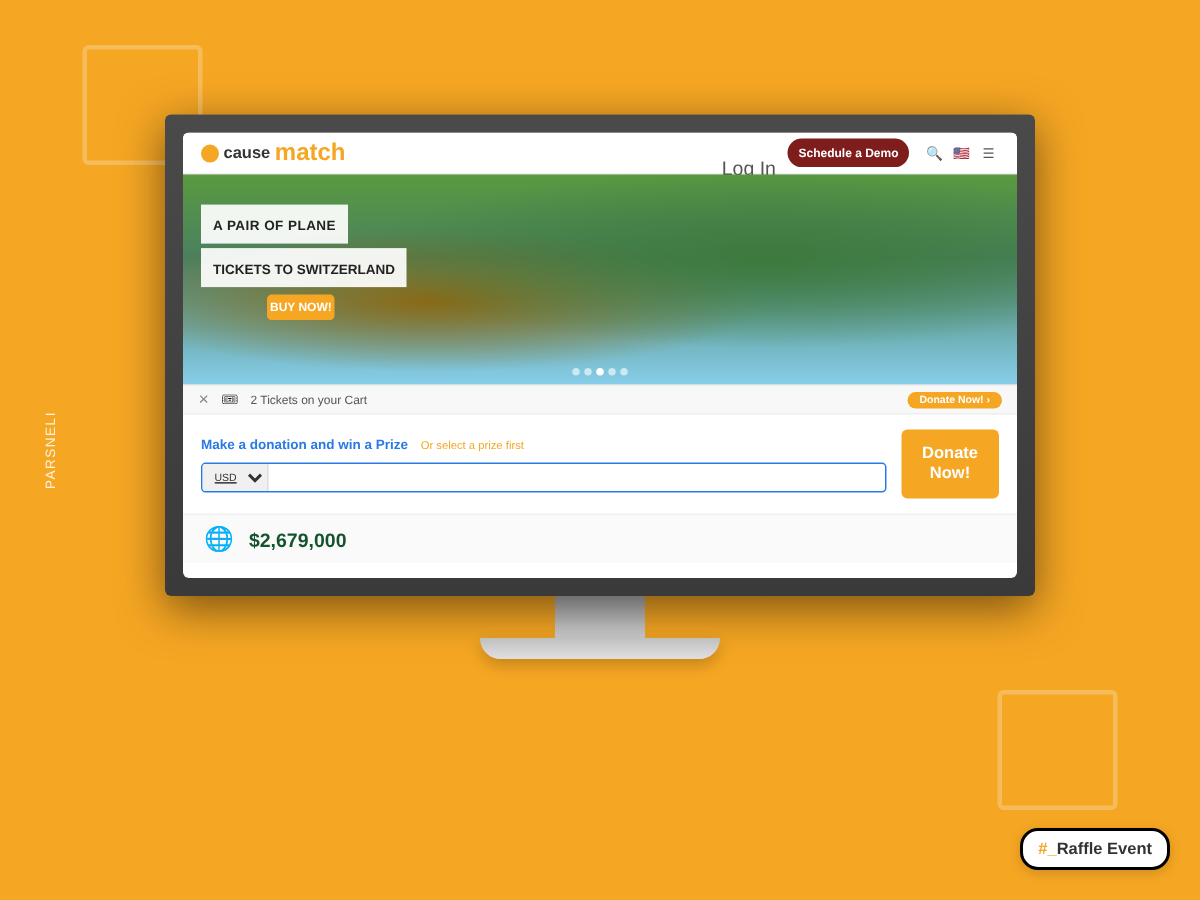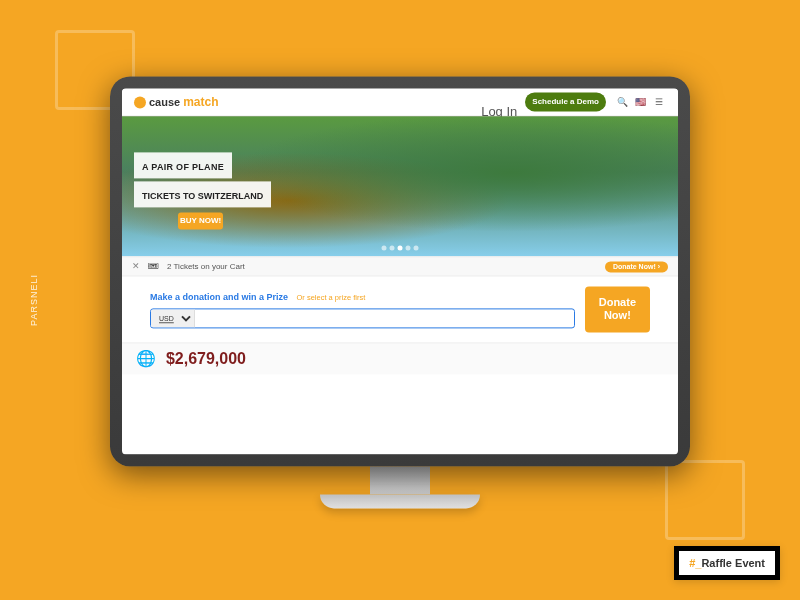--- a/index.html
+++ b/index.html
@@ -31,23 +31,23 @@
       left: 50%;
       top: 50%;
       transform: translate(-50%, -52%);
       width: 580px;
       height: 430px;
     }
 
     
     .monitor-bezel {
       width: 580px;
-      height: 390px;
+      height: 321px;
       background: linear-gradient(180deg, #4a4a4a 0%, #3a3a3a 100%);
-      border-radius: 20px;
+      border-radius: 4px;
       padding: 12px;
       box-shadow: 0 8px 30px rgba(0,0,0,0.5);
       position: relative;
     }
 
     .monitor-screen {
       width: 100%;
       height: 100%;
       background: #fff;
       border-radius: 4px;
@@ -108,35 +108,35 @@
       display: inline-block;
     }
 
     .logo-cause {
       color: #333;
       font-size: 11px;
     }
 
     .logo-match {
       color: #F5A623;
-      font-size: 12px;
+      font-size: 16px;
       font-weight: bold;
     }
 
     .nav-spacer { flex: 1; }
 
     .nav-login {
       font-size: 13px;
       color: #555;
       margin-right: 8px;
       margin-top: 20px;
     }
 
     .nav-schedule {
-      background: #4d7c0f;
+      background: #7f1d1d;
       color: #fff;
       font-size: 8px;
       padding: 5px 7px;
       border-radius: 12px;
       margin-right: 6px;
       font-weight: bold;
     }
 
     .nav-search-icon, .nav-flag, .nav-menu {
       width: 14px;
@@ -164,21 +164,21 @@
       inset: 0;
       background:
         radial-gradient(ellipse at 70% 40%, #3d7a3d 0%, transparent 50%),
         radial-gradient(ellipse at 30% 60%, #8B6914 0%, transparent 40%),
         linear-gradient(180deg, #5a9a40 0%, #4a8060 40%, #87CEEB 100%);
     }
 
     .hero-overlay {
       position: absolute;
       left: 12px;
-      top: 36px;
+      top: 20px;
       text-decoration: underline;
     }
 
     .hero-text-box {
       background: rgba(255,255,255,0.92);
       padding: 4px 8px;
       margin-bottom: 3px;
       display: inline-block;
     }
 
@@ -247,21 +247,21 @@
       background: #F5A623;
       color: #fff;
       font-size: 7px;
       padding: 2px 8px;
       border-radius: 10px;
       font-weight: bold;
     }
 
     
     .donation-section {
-      padding: 10px 28px;
+      padding: 10px 12px;
       display: flex;
       align-items: flex-start;
       gap: 10px;
       flex-shrink: 0;
       background: #fff;
     }
 
     .donation-left {
       flex: 1;
     }
@@ -333,33 +333,33 @@
       gap: 10px;
       flex-shrink: 0;
     }
 
     .stats-icon {
       font-size: 16px;
       color: #F5A623;
     }
 
     .stats-amount {
-      font-size: 16px;
-      font-weight: bold;
-      color: #7f1d1d;
+      font-size: 13px;
+      font-weight: bold;
+      color: #14532d;
     }
 
     
     .raffle-badge {
       position: absolute;
       bottom: 20px;
       right: 20px;
       background: #fff;
-      border: 5px solid #000000;
-      border-radius: 0;
+      border: 2px solid #000000;
+      border-radius: 12px;
       padding: 6px 10px;
       font-size: 11px;
       font-weight: bold;
       color: #333;
       box-shadow: 0 2px 8px rgba(0,0,0,0.15);
     }
 
     .raffle-hash {
       color: #F5A623;
     }

